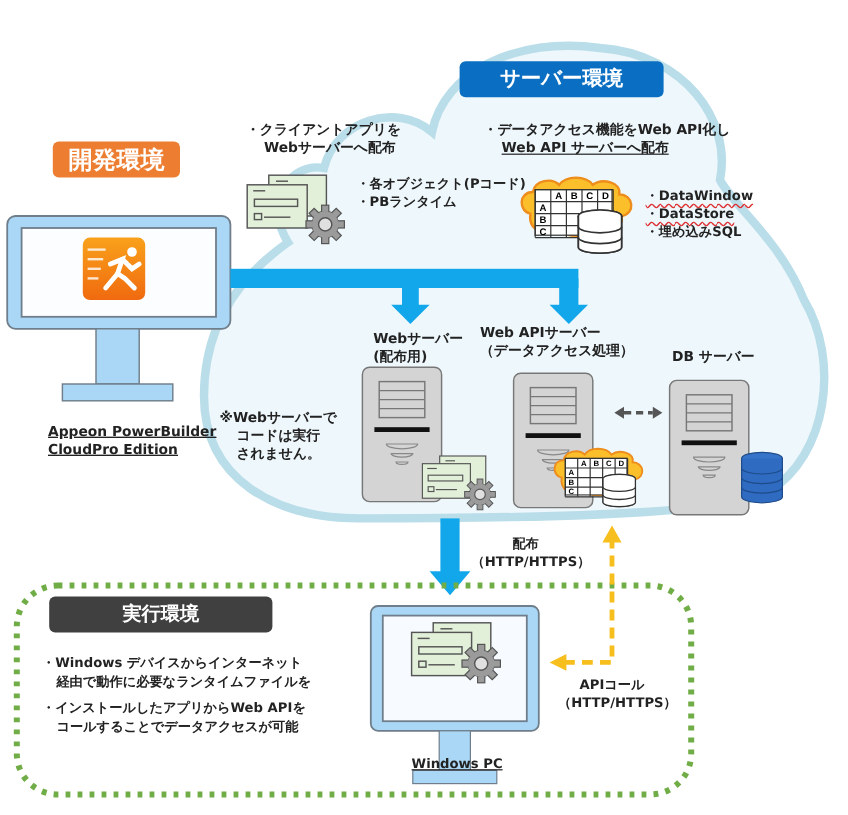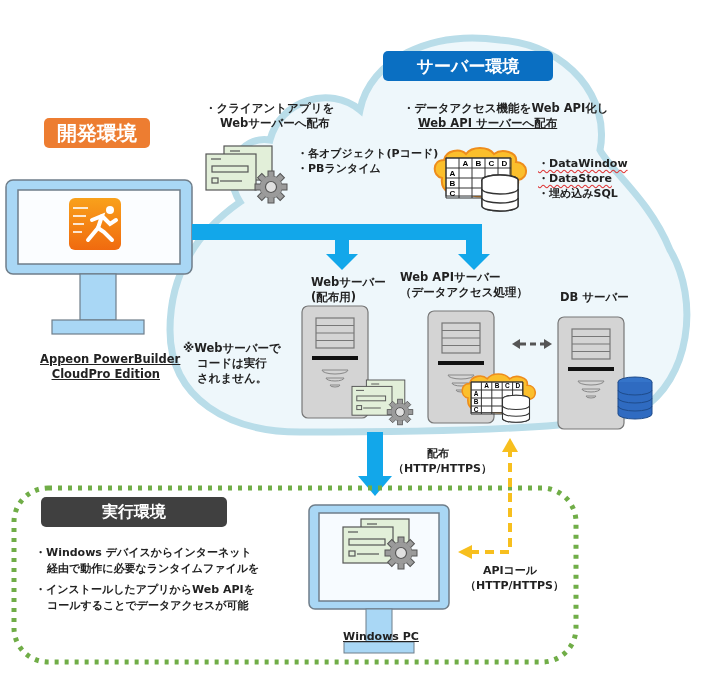--- a/index.html
+++ b/index.html
@@ -222,21 +222,21 @@
 <div class="txt" style="left:403px;top:101px;">
   <div>・データアクセス機能をWeb API化し</div>
   <div style="margin-left:15px;text-decoration:underline;">Web API サーバーへ配布</div>
 </div>
 <div class="txt small" style="left:538px;top:156px;">
   <div class="squig">・DataWindow</div>
   <div class="squig">・DataStore</div>
   <div>・埋め込みSQL</div>
 </div>
 
-<div class="txt" style="left:40px;top:352px;text-align:right;width:120px;text-decoration:underline;">
+<div class="txt" style="left:40px;top:352px;text-align:left;width:120px;text-decoration:underline;">
   <div class="under">Appeon PowerBuilder</div>
   <div class="under">CloudPro Edition</div>
 </div>
 
 <div class="txt" style="left:311px;top:275px;width:80px;text-align:left;">
   <div>Webサーバー</div>
   <div>(配布用)</div>
 </div>
 <div class="txt" style="left:400px;top:270px;width:150px;text-align:left;">
   <div>Web APIサーバー</div>

